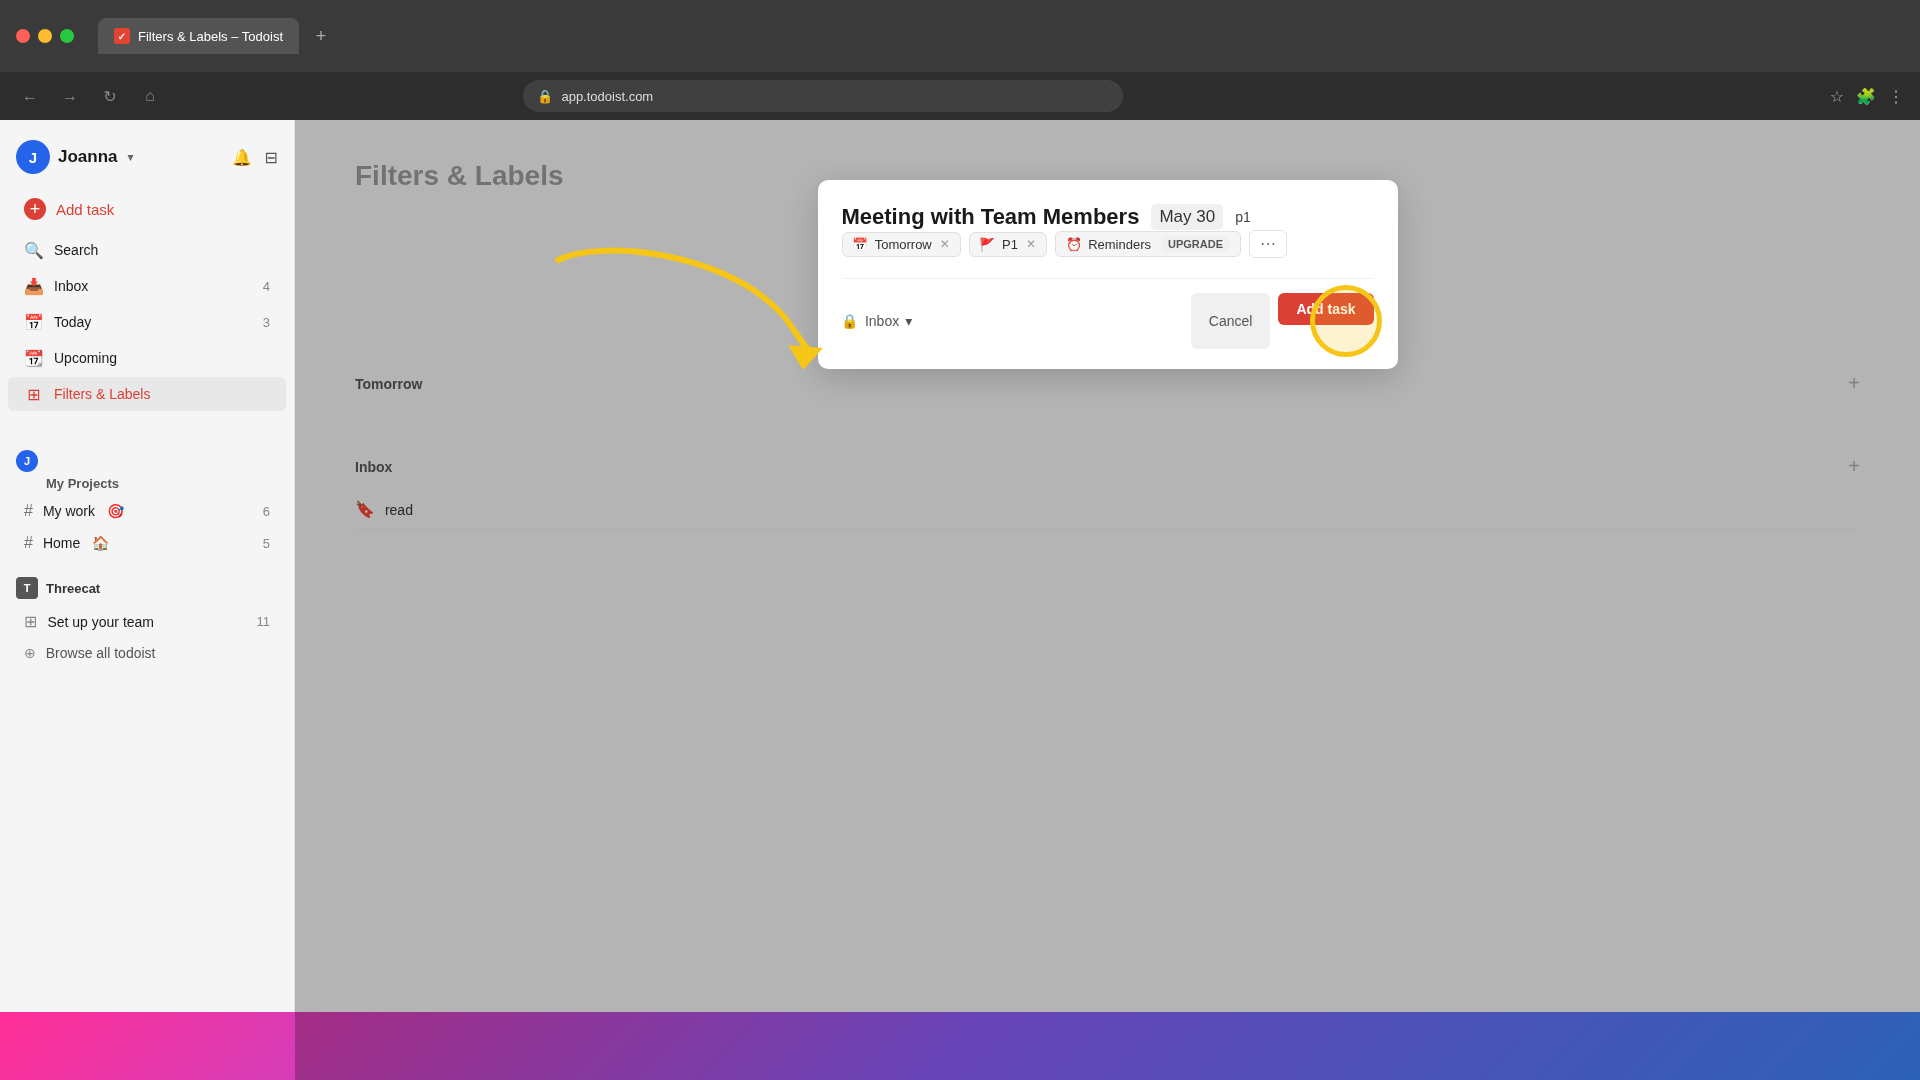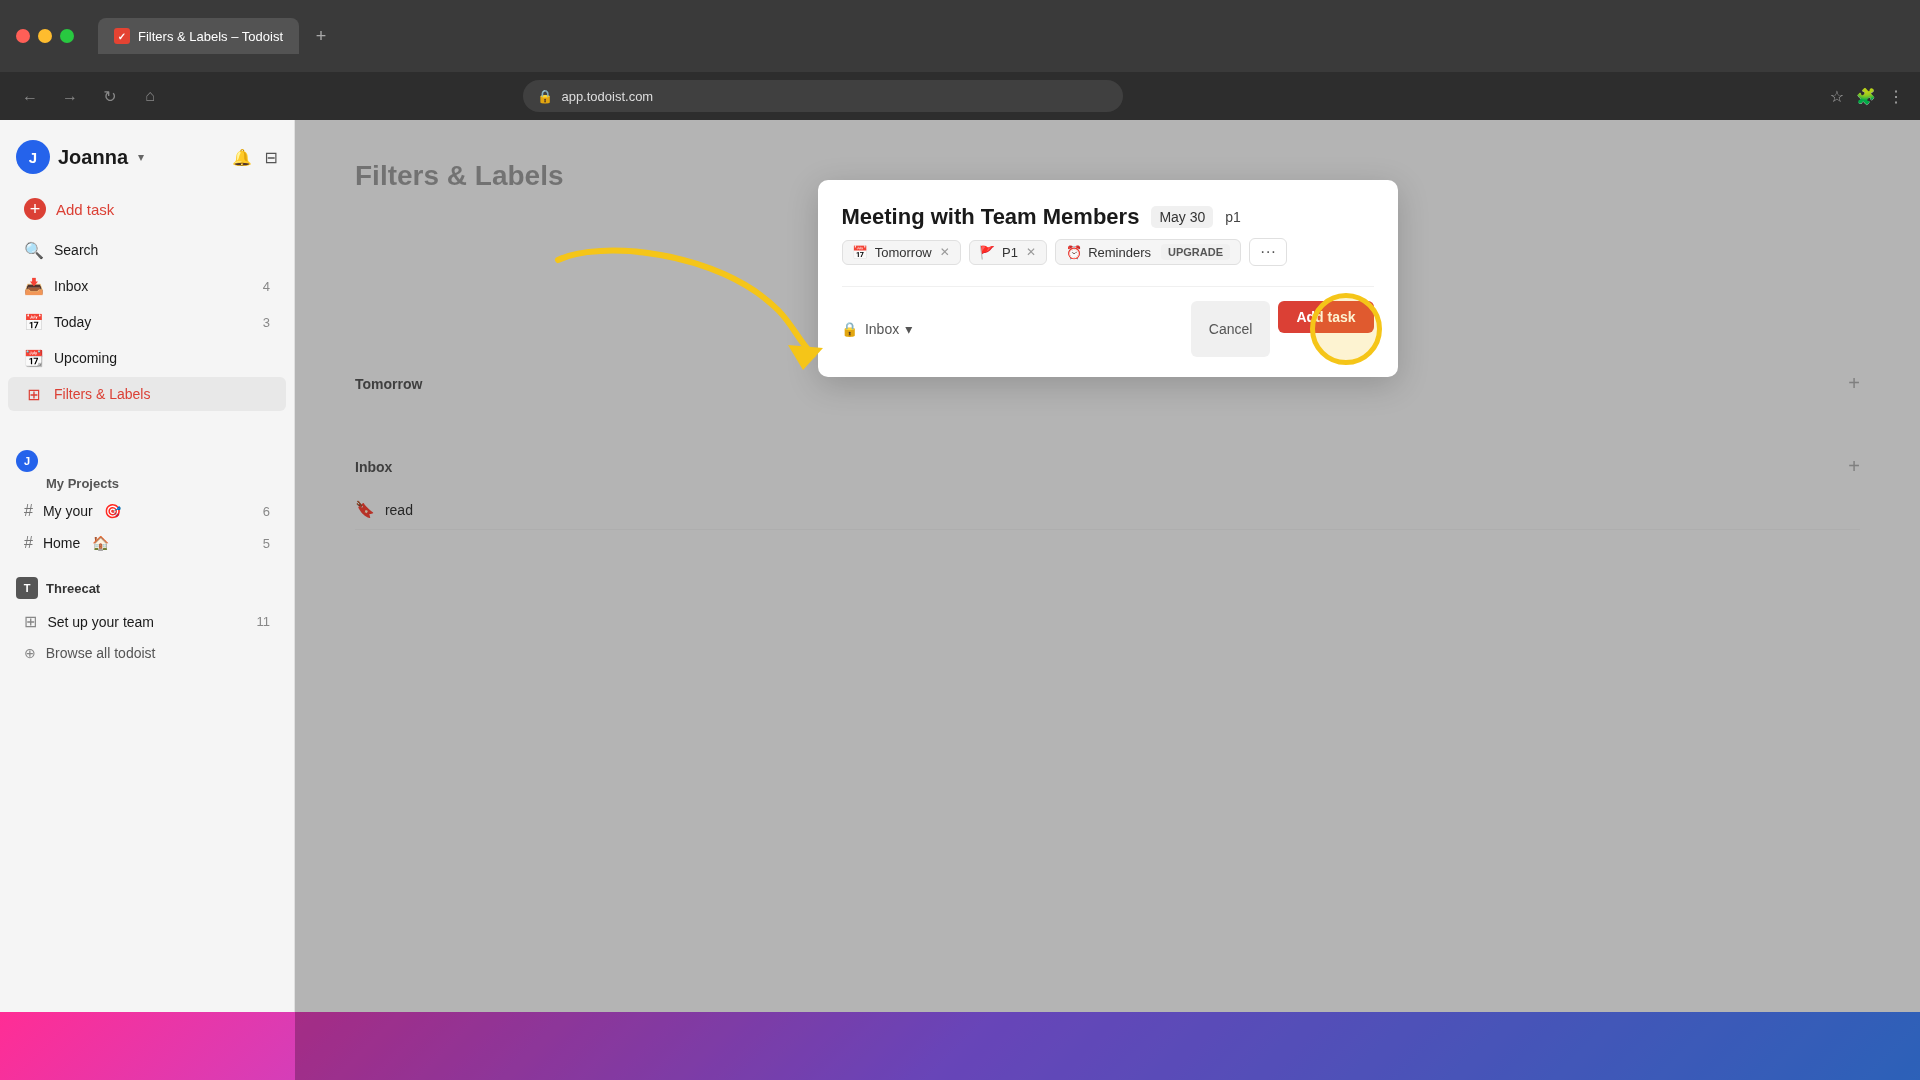--- a/index.html
+++ b/index.html
@@ -82,21 +82,21 @@
       gap: 8px;
       margin-bottom: 4px;
     }
     .user-avatar {
       width: 34px; height: 34px; border-radius: 50%;
       background: #2563eb;
       color: white;
       display: flex; align-items: center; justify-content: center;
       font-weight: bold; font-size: 15px;
     }
-    .user-name { font-size: 20px; font-weight: 600; color: #1a1a1a; }
+    .user-name { font-size: 17px; font-weight: 600; color: #1a1a1a; }
     .user-chevron { color: #666; font-size: 12px; margin-left: 2px; }
     .header-icons { margin-left: auto; display: flex; gap: 12px; align-items: center; }
     .header-icon-btn { background: none; border: none; cursor: pointer; color: #555; font-size: 16px; }
 
     .add-task-btn {
       display: flex; align-items: center; gap: 10px;
       padding: 8px 16px; margin: 4px 8px;
       border-radius: 6px; cursor: pointer;
       background: none; border: none;
       color: #db4035; font-size: 15px; font-weight: 500;
@@ -228,28 +228,27 @@
       background: white;
       border-radius: 10px;
       width: 580px;
       box-shadow: 0 8px 32px rgba(0,0,0,0.18);
       padding: 24px 24px 20px;
       position: relative;
     }
 
     .modal-title-row {
       display: flex; align-items: center; gap: 12px;
-      margin-bottom: 8px;
     }
     .modal-title {
       font-size: 22px; font-weight: 600; color: #1a1a1a;
     }
     .date-badge {
       background: #f0f0f0; border-radius: 5px;
-      padding: 3px 8px; font-size: 14px; color: #333;
+      padding: 3px 8px; font-size: 17px; color: #333;
     }
     .priority-badge {
       font-size: 14px; color: #444; font-weight: 500;
     }
     .modal-description {
       font-size: 14px; color: #aaa;
       margin-bottom: 16px;
     }
 
     .tag-row {
@@ -401,21 +400,21 @@
       <span class="nav-icon" style="color:#db4035;">⊞</span>
       <span style="color:#db4035;">Filters &amp; Labels</span>
     </div>
 
     <div class="section-header">
       <div class="user-avatar" style="width:22px;height:22px;font-size:11px;background:#2563eb;">J</div>
       <span class="section-label" style="margin-left:8px;">My Projects</span>
     </div>
     <div class="project-item">
       <span class="project-hash">#</span>
-      <span>My your</span>
+      <span>My work</span>
       <span style="font-size:14px;margin-left:2px;">🎯</span>
       <span class="project-count">6</span>
     </div>
     <div class="project-item">
       <span class="project-hash">#</span>
       <span>Home</span>
       <span style="font-size:14px;margin-left:2px;">🏠</span>
       <span class="project-count">5</span>
     </div>
 

